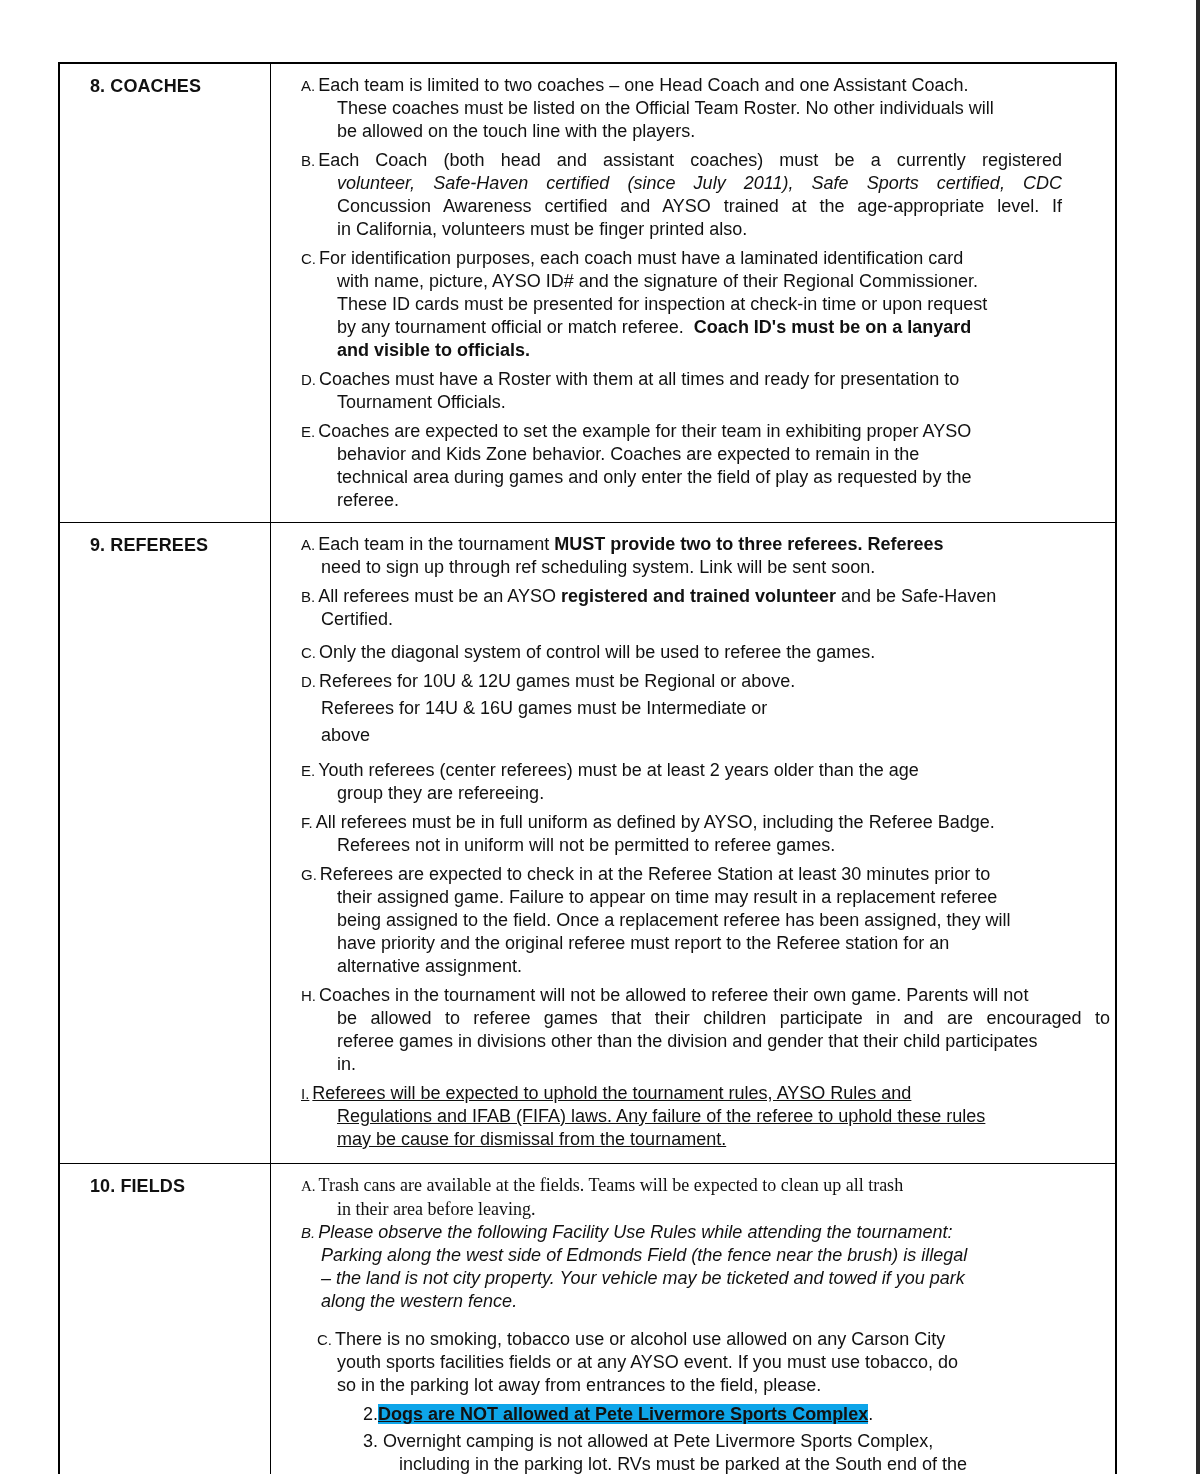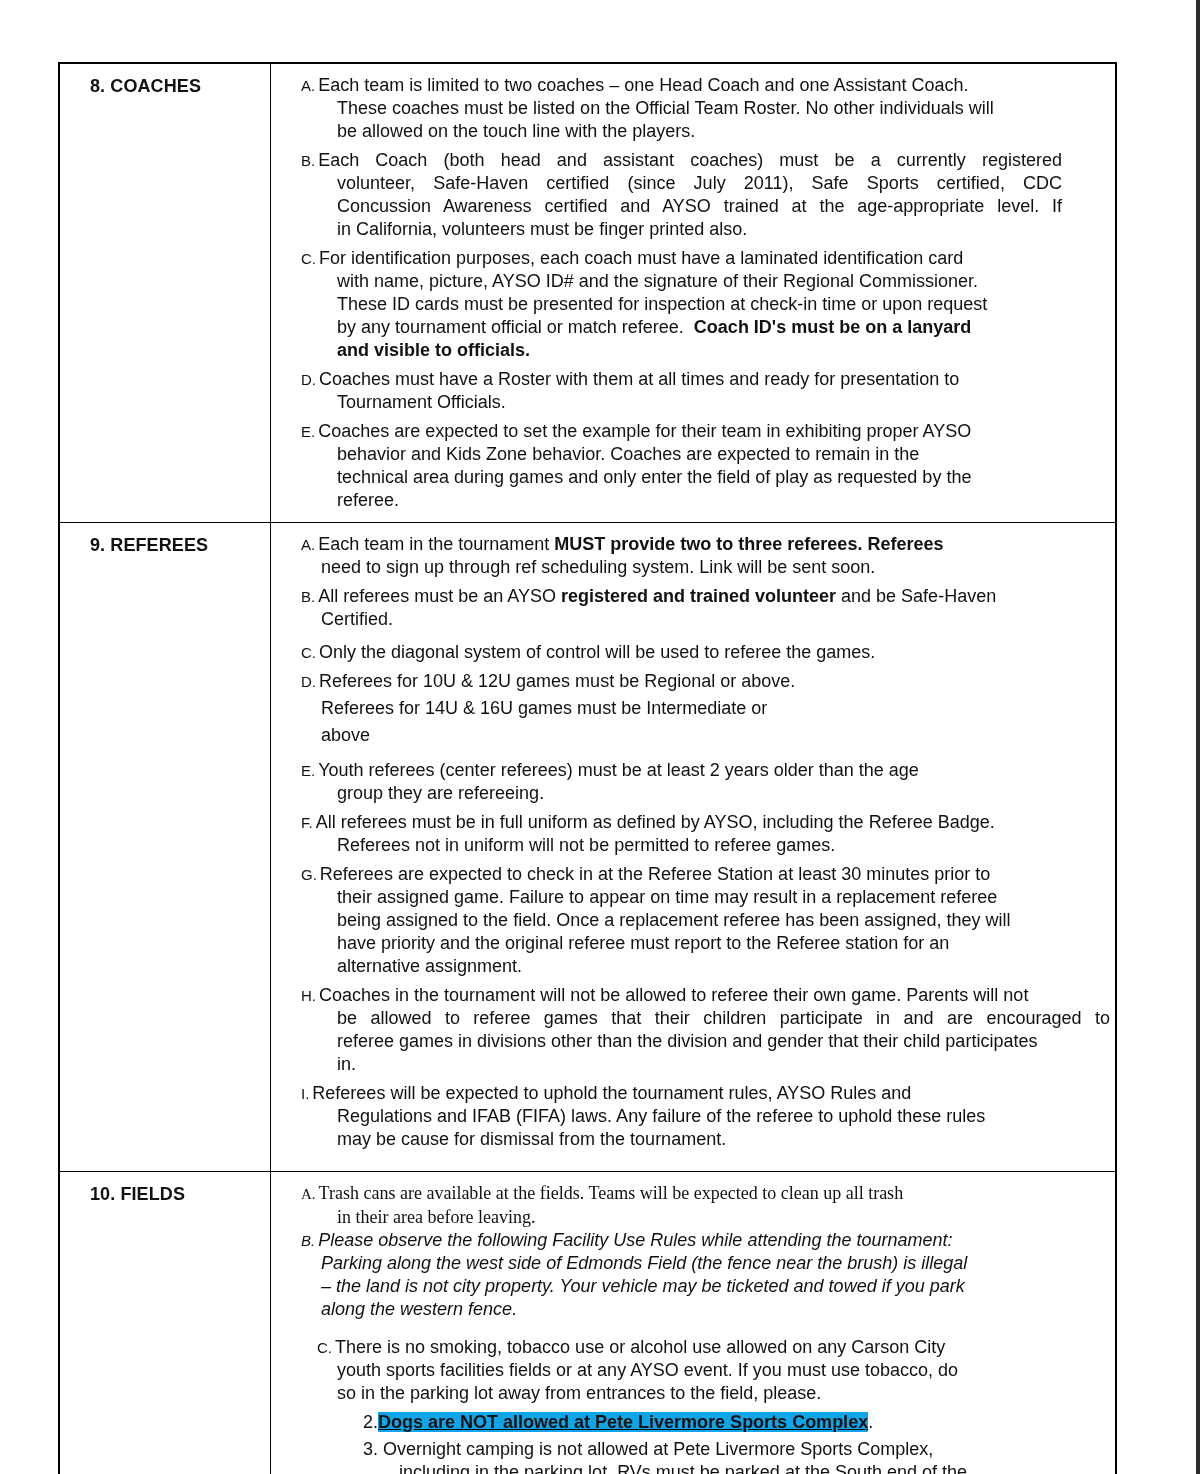--- a/index.html
+++ b/index.html
@@ -44,21 +44,21 @@
       <tr style="height:442px;">
     <td class="sec-title">8. COACHES</td>
     <td class="sec-body">
       <div class="item">
         <span class="first"><span class="lbl">A.</span><span>Each team is limited to two coaches – one Head Coach and one Assistant Coach.</span></span>
         <span class="rest">These coaches must be listed on the Official Team Roster. No other individuals will</span>
         <span class="rest">be allowed on the touch line with the players.</span>
       </div>
       <div class="item justify" style="padding-right:48px;">
         <span class="first justify" style="text-align-last:justify;"><span class="lbl">B.</span><span>Each Coach (both head and assistant coaches) must be a currently registered</span></span>
-        <span class="rest" style="text-align-last:justify;">volunteer, Safe-Haven certified (since July 2011), Safe Sports certified, CDC</span>
+        <span class="rest" style="text-align-last:justify;font-style:italic;">volunteer, Safe-Haven certified (since July 2011), Safe Sports certified, CDC</span>
         <span class="rest" style="text-align-last:justify;">Concussion Awareness certified and AYSO trained at the age-appropriate level. If</span>
         <span class="rest">in California, volunteers must be finger printed also.</span>
       </div>
       <div class="item">
         <span class="first"><span class="lbl">C.</span><span>For identification purposes, each coach must have a laminated identification card</span></span>
         <span class="rest">with name, picture, AYSO ID# and the signature of their Regional Commissioner.</span>
         <span class="rest">These ID cards must be presented for inspection at check-in time or upon request</span>
         <span class="rest"><span style="white-space:pre;">by any tournament official or match referee.  </span><b>Coach ID's must be on a lanyard</b></span>
         <span class="rest"><b>and visible to officials.</b></span>
       </div>
@@ -108,21 +108,21 @@
         <span class="rest">being assigned to the field. Once a replacement referee has been assigned, they will</span>
         <span class="rest">have priority and the original referee must report to the Referee station for an</span>
         <span class="rest">alternative assignment.</span>
       </div>
       <div class="item">
         <span class="first"><span class="lbl">H.</span><span>Coaches in the tournament will not be allowed to referee their own game. Parents will not</span></span>
         <span class="rest" style="text-align:justify; text-align-last:justify;">be allowed to referee games that their children participate in and are encouraged to</span>
         <span class="rest">referee games in divisions other than the division and gender that their child participates</span>
         <span class="rest">in.</span>
       </div>
-      <div class="item" style="margin-bottom:16px;">
+      <div class="item" style="margin-bottom:8px;text-decoration:underline;">
         <span class="first"><span class="lbl">I.</span><span>Referees will be expected to uphold the tournament rules, AYSO Rules and</span></span>
         <span class="rest">Regulations and IFAB (FIFA) laws. Any failure of the referee to uphold these rules</span>
         <span class="rest">may be cause for dismissal from the tournament.</span>
       </div>
     </td>
   </tr>
 
   <tr style="height:318px;">
     <td class="sec-title">10. FIELDS</td>
     <td class="sec-body">

